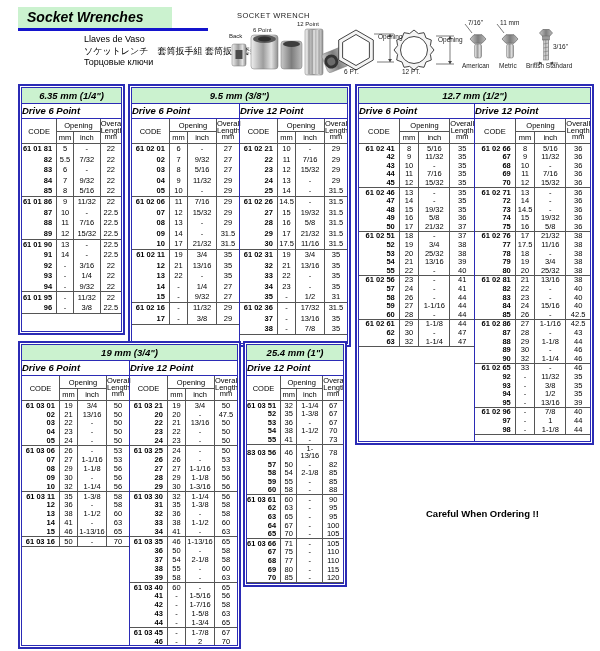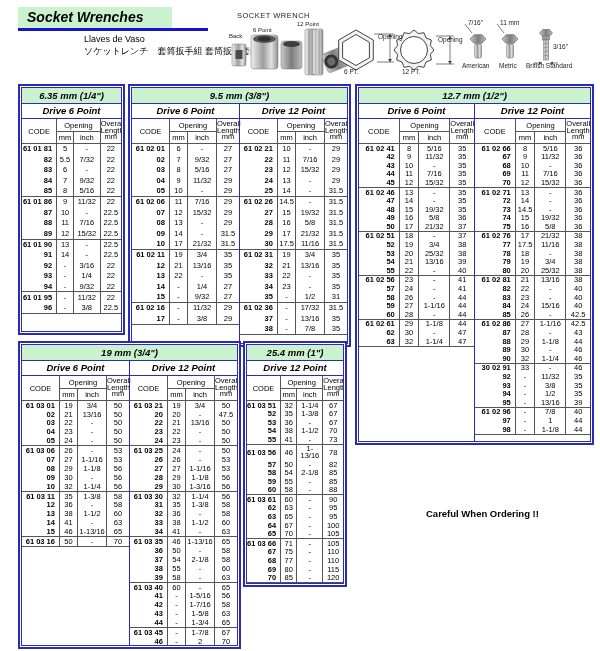--- a/index.html
+++ b/index.html
@@ -26,21 +26,21 @@
   .dlabel{position:absolute;font-size:6px;color:#222;white-space:nowrap;}
   
   .cat{position:absolute;border:2px solid var(--blue);padding:1px;box-sizing:border-box;background:#fff;}
   .cat-in{border:1px solid var(--blue);height:100%;box-sizing:border-box;display:flex;flex-direction:column;overflow:hidden;}
   .size-h{flex:0 0 15px;background:var(--green);border-bottom:1px solid var(--blue);
           font-style:italic;font-weight:bold;font-size:9.5px;line-height:15px;text-align:center;}
   .sections{flex:1;display:flex;align-items:stretch;min-height:0;}
   .section{flex:1;min-width:0;}
   .section + .section{border-left:1px solid var(--blue);}
   .drive-h{height:14px;border-bottom:1px solid var(--blue);
-           font-style:italic;font-weight:bold;font-size:9.5px;line-height:14px;text-align:center;}
+           font-style:italic;font-weight:bold;font-size:9.5px;line-height:14px;text-align:left;}
   .section table{width:100%;border-collapse:collapse;table-layout:fixed;border-bottom:1px solid var(--line);}
   .section th{font-weight:normal;padding:0;}
   .section thead th{font-size:7.5px;}
   .h-code{font-size:8px;border-right:1px solid var(--line);}
   .h-open{border-bottom:1px solid var(--line);height:12px;}
   .h-len{border-left:1px solid var(--line);font-size:6px;line-height:6.5px;}
   .h-mm,.h-inch{height:11px;}
   .h-inch{border-left:1px solid var(--line);}
   .section tbody td{font-size:7.5px;text-align:center;vertical-align:middle;padding:0;line-height:1;}
   .section td.num{border-left:1px solid var(--line);}
@@ -68,20 +68,21 @@
 </head>
 <body>
 
 <div class="band">
   <span class="ttl">Socket Wrenches</span>
 </div>
 <div class="rule"></div>
 <div class="trans">
   <div>Llaves de Vaso</div>
   <div>ソケットレンチ　套筒扳手組  套筒扳手套装</div>
+  <div>Торцовые ключи</div>
 </div>
 <div class="caption">SOCKET WRENCH</div>
 
 <svg class="diag-svg" width="372" height="62" viewBox="0 0 372 62">
   <defs>
     <linearGradient id="gA" x1="0" y1="0" x2="1" y2="0">
       <stop offset="0" stop-color="#f0f0f0"></stop>
         <stop offset="0.45" stop-color="#9d9d9d"></stop>
       <stop offset="0.75" stop-color="#e3e3e3"></stop>
         <stop offset="1" stop-color="#8f8f8f"></stop>
@@ -895,21 +896,21 @@
                 <td class="num">-</td>
                 <td class="num">46</td>
               </tr>
               <tr>
                 <td class="code">90</td>
                 <td class="num">32</td>
                 <td class="num">1-1/4</td>
                 <td class="num">46</td>
               </tr>
               <tr class="g">
-                <td class="code">30 02 91</td>
+                <td class="code">61 02 65</td>
                 <td class="num">33</td>
                 <td class="num">-</td>
                 <td class="num">46</td>
               </tr>
               <tr>
                 <td class="code">92</td>
                 <td class="num">-</td>
                 <td class="num">11/32</td>
                 <td class="num">35</td>
               </tr>
@@ -1317,21 +1318,21 @@
                 <td class="num">1-1/2</td>
                 <td class="num">70</td>
               </tr>
               <tr>
                 <td class="code">55</td>
                 <td class="num">41</td>
                 <td class="num">-</td>
                 <td class="num">73</td>
               </tr>
               <tr class="g">
-                <td class="code">61 03 56</td>
+                <td class="code">83 03 56</td>
                 <td class="num">46</td>
                 <td class="num">1-13/16</td>
                 <td class="num">78</td>
               </tr>
               <tr>
                 <td class="code">57</td>
                 <td class="num">50</td>
                 <td class="num">-</td>
                 <td class="num">82</td>
               </tr>

